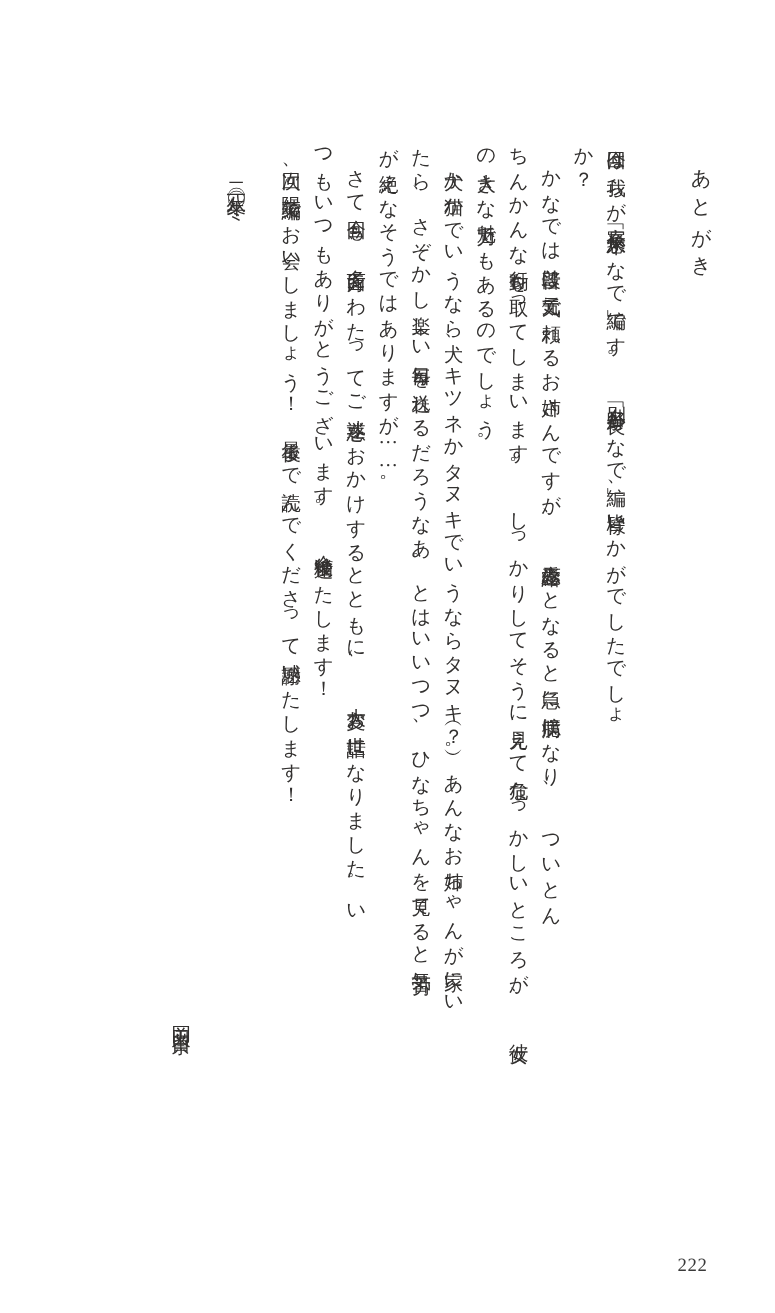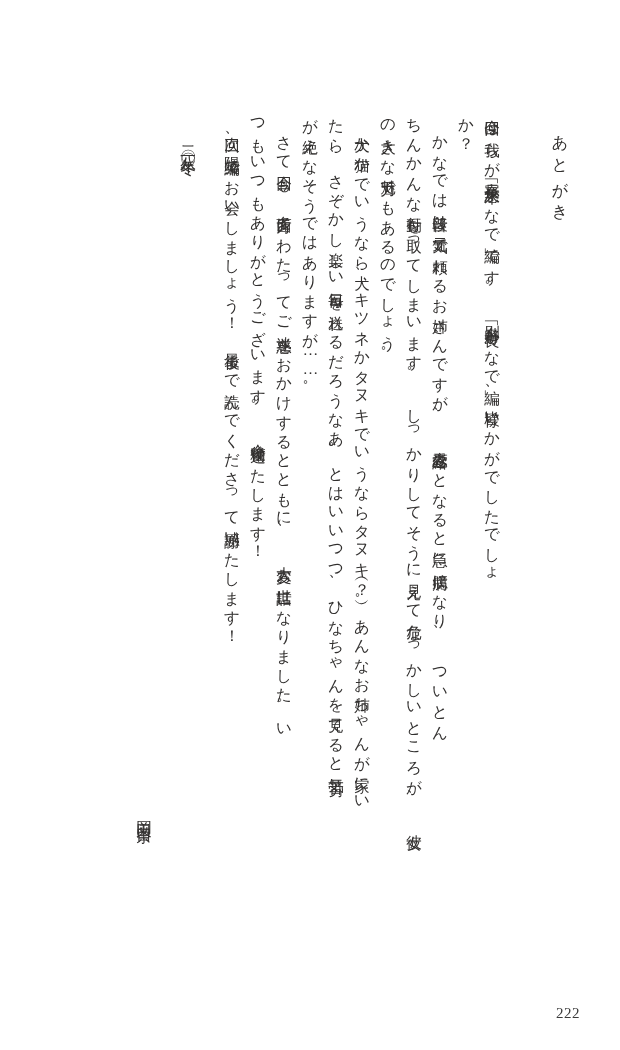--- a/index.html
+++ b/index.html
@@ -70,21 +70,21 @@
   .spacer-col {
     flex: 0 0 18px;
     height: 1px;
   }
   .spacer-col.wide {
     flex: 0 0 42px;
   }
 
   .page-number {
     position: absolute;
-    right: 40px;
+    right: 54px;
     bottom: 28px;
     font-size: 15px;
     color: #3a3a3a;
     font-family: "Liberation Serif", "DejaVu Serif", serif;
     letter-spacing: 0.5px;
   }
 </style>
 </head>
 <body>
 

